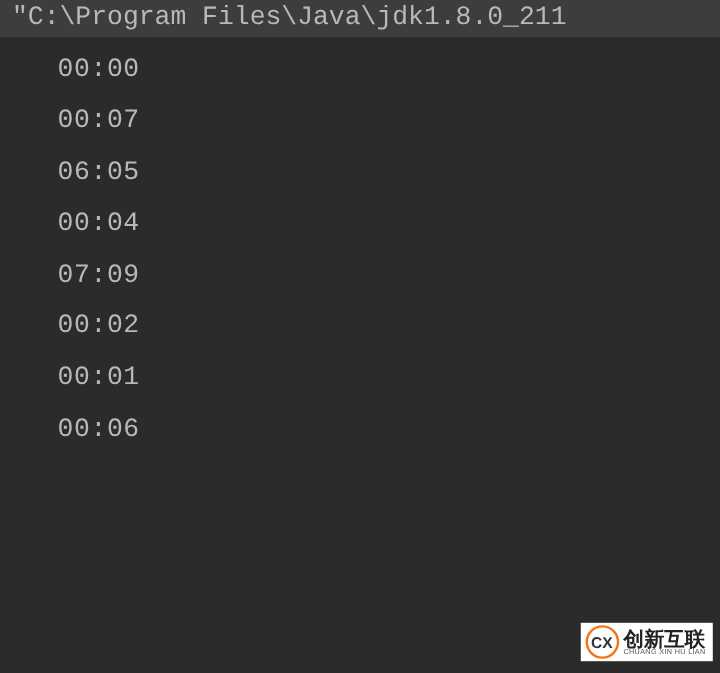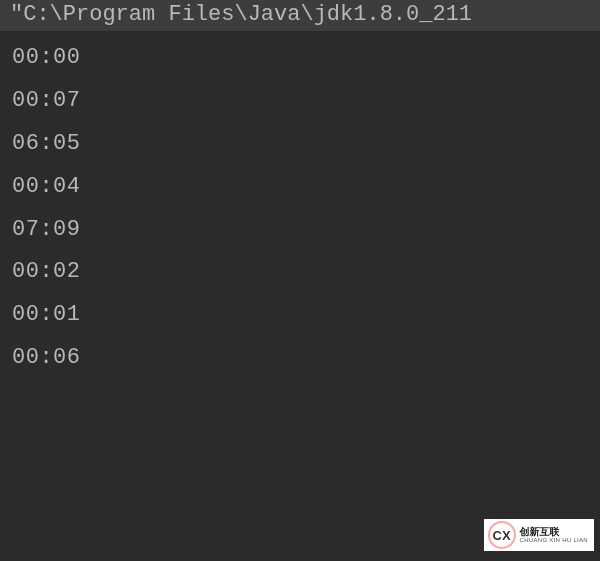--- a/index.html
+++ b/index.html
@@ -24,20 +24,21 @@
   .path-line {
     background: #3d3d3d;
     color: #b8b8b8;
     padding: 2px 10px 4px 10px;
     font-size: 22px;
     white-space: nowrap;
     overflow: hidden;
   }
   .output-lines {
     padding: 6px 10px 0 12px;
+    margin-left: 36px;
   }
   .output-line {
     color: #b8b8b8;
     line-height: 1.95;
     letter-spacing: 0.5px;
     white-space: pre;
   }
   .status-line {
     color: #b8b8b8;
     padding: 22px 10px 0 12px;
@@ -51,38 +52,38 @@
     background: #ffffff;
     padding: 2px 6px 2px 4px;
     display: flex;
     align-items: center;
     gap: 4px;
     font-family: "Microsoft YaHei", sans-serif;
   }
   .watermark-logo {
     width: 28px;
     height: 28px;
-    border: 2px solid #fca5a5;
+    border: 2px solid #f97316;
     border-radius: 50%;
     display: flex;
     align-items: center;
     justify-content: center;
     font-size: 13px;
     font-weight: bold;
     color: #333;
     background: #fff;
     flex-shrink: 0;
   }
   .watermark-text {
     display: flex;
     flex-direction: column;
     line-height: 1;
   }
   .watermark-cn {
-    font-size: 10px;
+    font-size: 17px;
     font-weight: bold;
     color: #222;
   }
   .watermark-en {
     font-size: 6px;
     color: #555;
     letter-spacing: 0.3px;
   }
 </style>
 </head>

